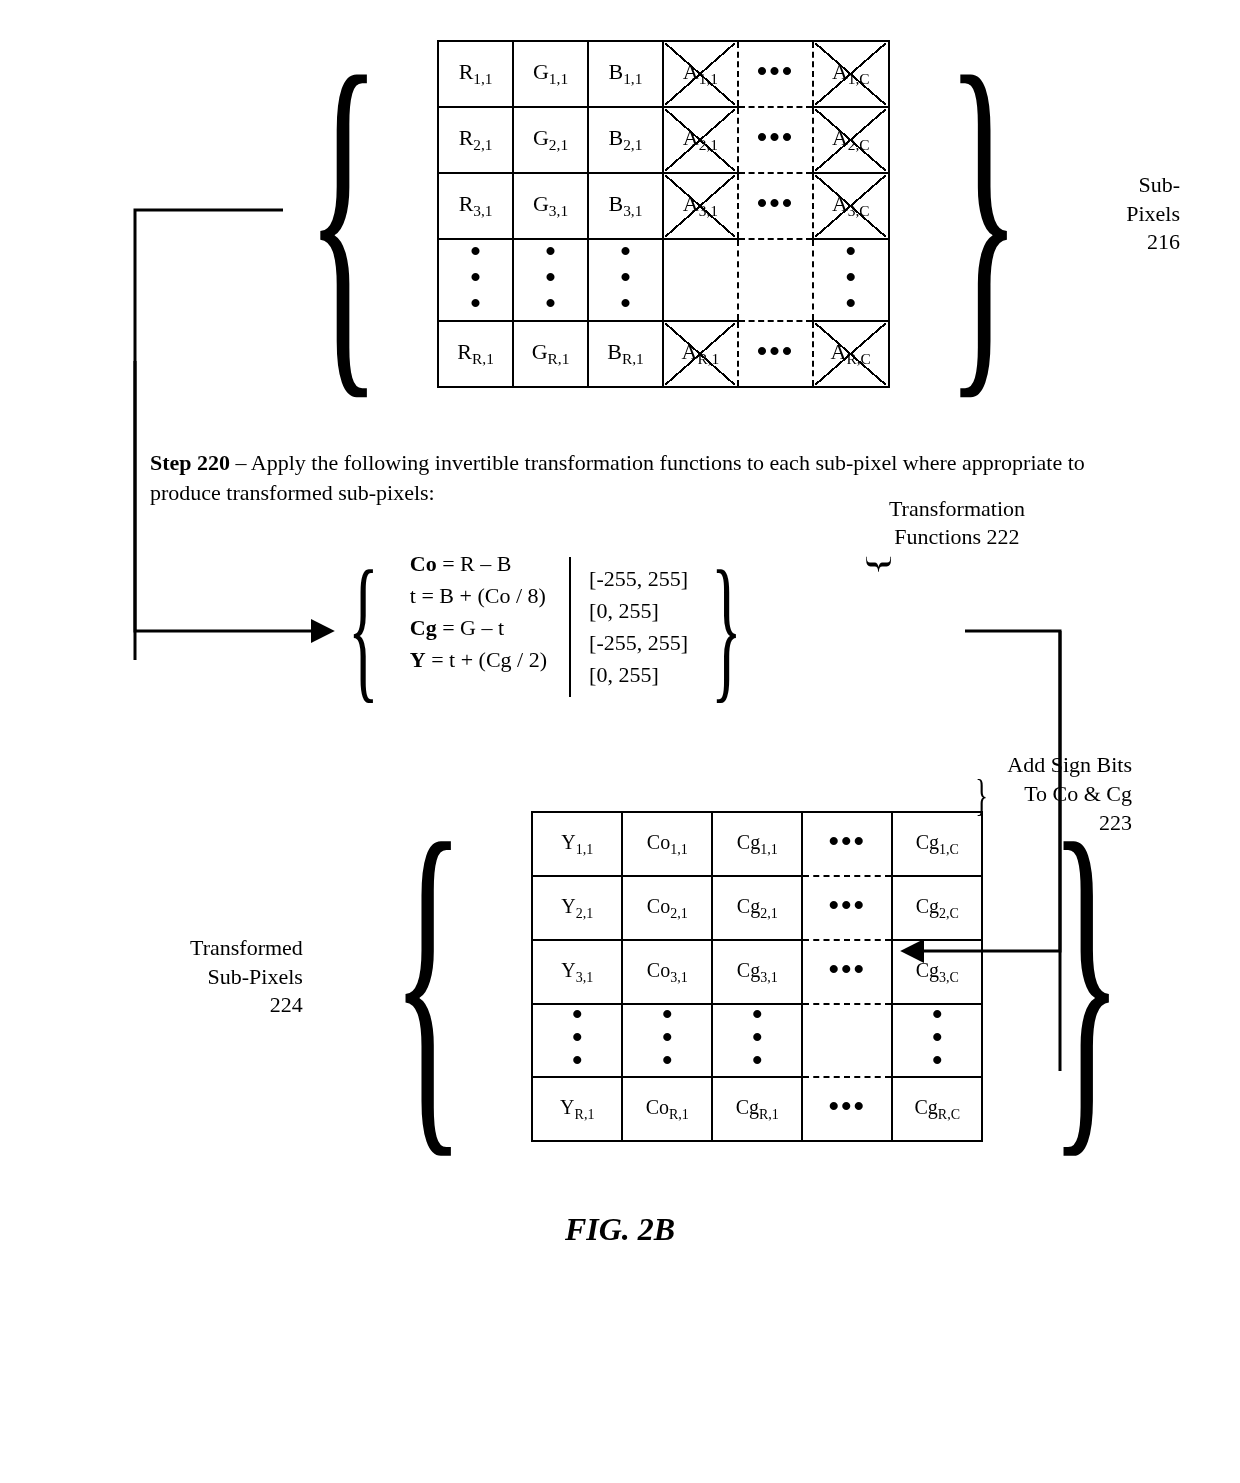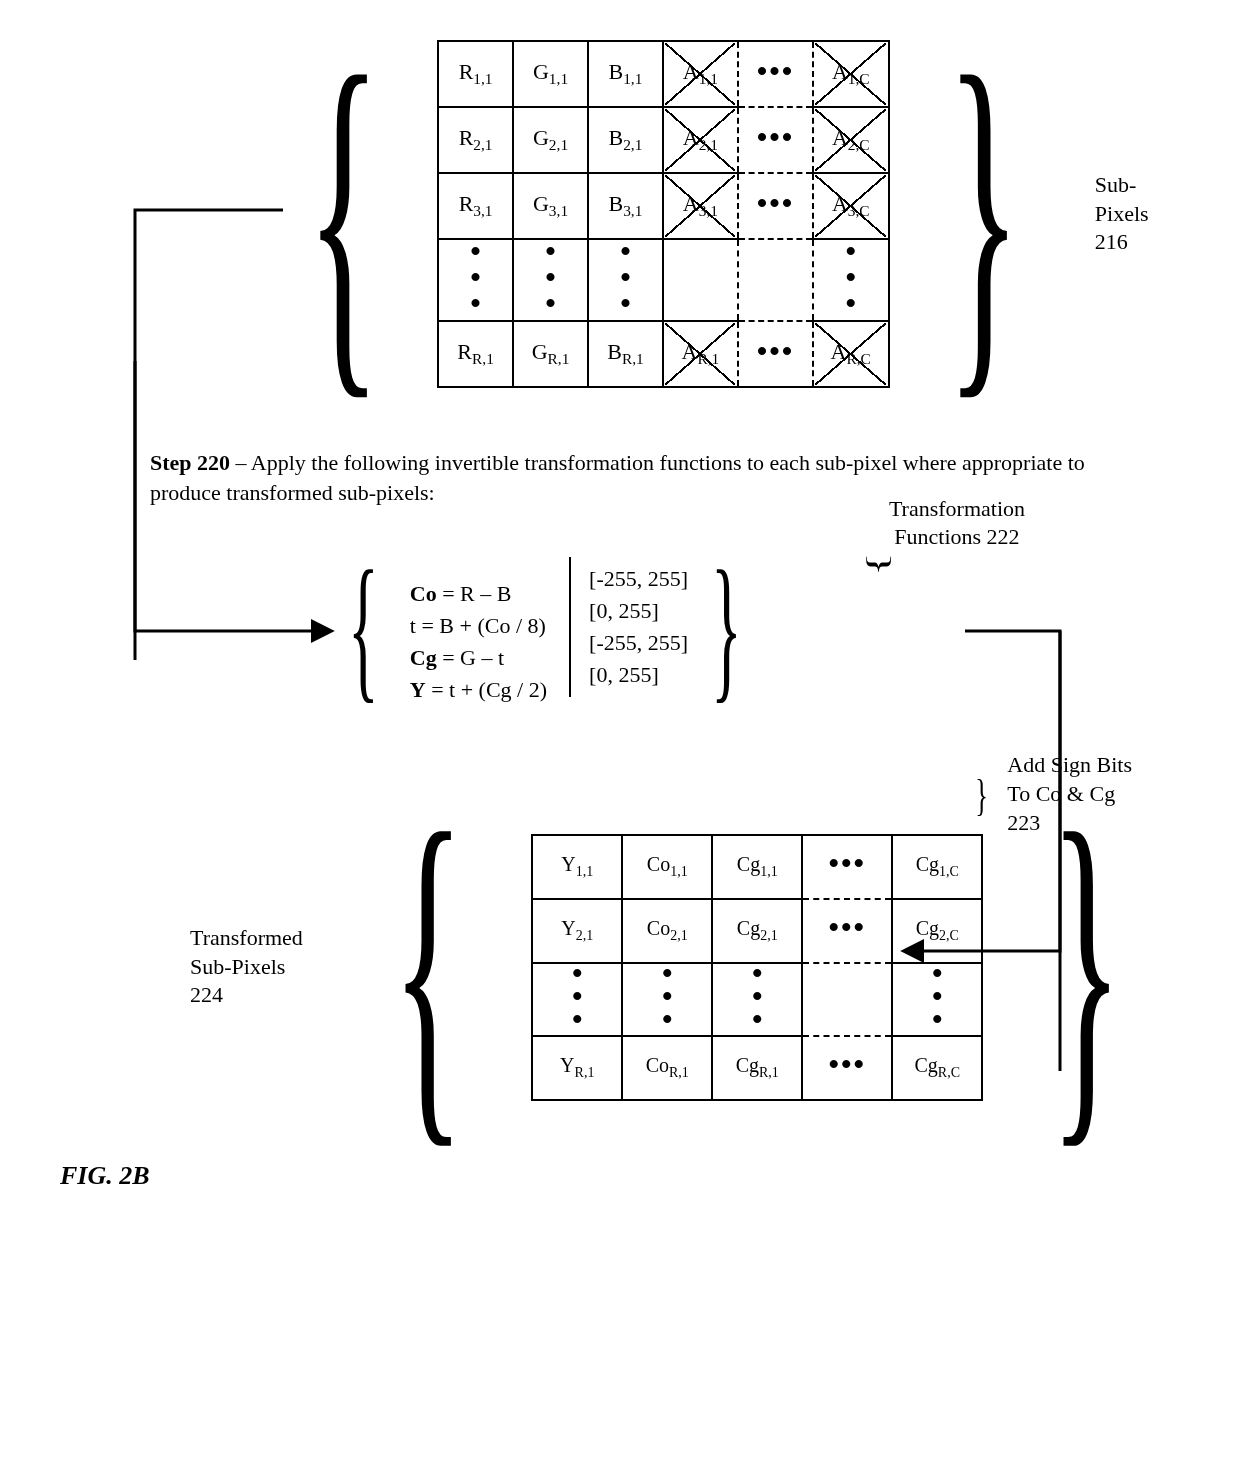--- a/index.html
+++ b/index.html
@@ -68,45 +68,47 @@
   }
   .brace-v {
     font-size: 160px;
     line-height: 0.95;
     transform: scaleX(0.4);
     font-weight: normal;
   }
   .eq-col {
     display: flex;
     flex-direction: column;
-    justify-content: flex-end;
+    justify-content: flex-start;
     gap: 6px;
     padding: 0 8px;
   }
   .eq-col span { white-space: nowrap; }
   .vline {
     width: 2px;
     background: #000;
     margin: 6px 14px;
   }
   .range-col {
     display: flex;
     flex-direction: column;
     justify-content: center;
     gap: 6px;
     padding-left: 4px;
   }
   .label {
-    text-align: left;
+    text-align: right;
     line-height: 1.3;
   }
   .fig {
+    text-align: center;
     font-style: italic;
     font-weight: bold;
-    font-size: 26px;
+    font-size: 32px;
+    margin-top: 50px;
   }
   .row1 {
     display: flex;
     align-items: center;
     justify-content: center;
     gap: 0;
     position: relative;
   }
   .row3 {
     display: flex;
@@ -263,20 +265,27 @@
             <td>Cg<sub>1,C</sub></td>
           </tr>
           <tr>
             <td>Y<sub>2,1</sub></td>
             <td>Co<sub>2,1</sub></td>
             <td>Cg<sub>2,1</sub></td>
             <td class="dashed-left dashed-right" style="border-top-style: dashed; border-bottom-style: dashed;"><span class="hdots">•••</span></td>
             <td>Cg<sub>2,C</sub></td>
           </tr>
           <tr>
+            <td>Y<sub>3,1</sub></td>
+            <td>Co<sub>3,1</sub></td>
+            <td>Cg<sub>3,1</sub></td>
+            <td class="dashed-left dashed-right" style="border-top-style: dashed; border-bottom-style: dashed;"><span class="hdots">•••</span></td>
+            <td>Cg<sub>3,C</sub></td>
+          </tr>
+          <tr>
             <td class="dashed-top dashed-bottom"><span class="vdots">•<br>•<br>•</span></td>
             <td class="dashed-top dashed-bottom"><span class="vdots">•<br>•<br>•</span></td>
             <td class="dashed-top dashed-bottom"><span class="vdots">•<br>•<br>•</span></td>
             <td class="dashed-left dashed-right dashed-top dashed-bottom"></td>
             <td class="dashed-top dashed-bottom"><span class="vdots">•<br>•<br>•</span></td>
           </tr>
           <tr>
             <td>Y<sub>R,1</sub></td>
             <td>Co<sub>R,1</sub></td>
             <td>Cg<sub>R,1</sub></td>

